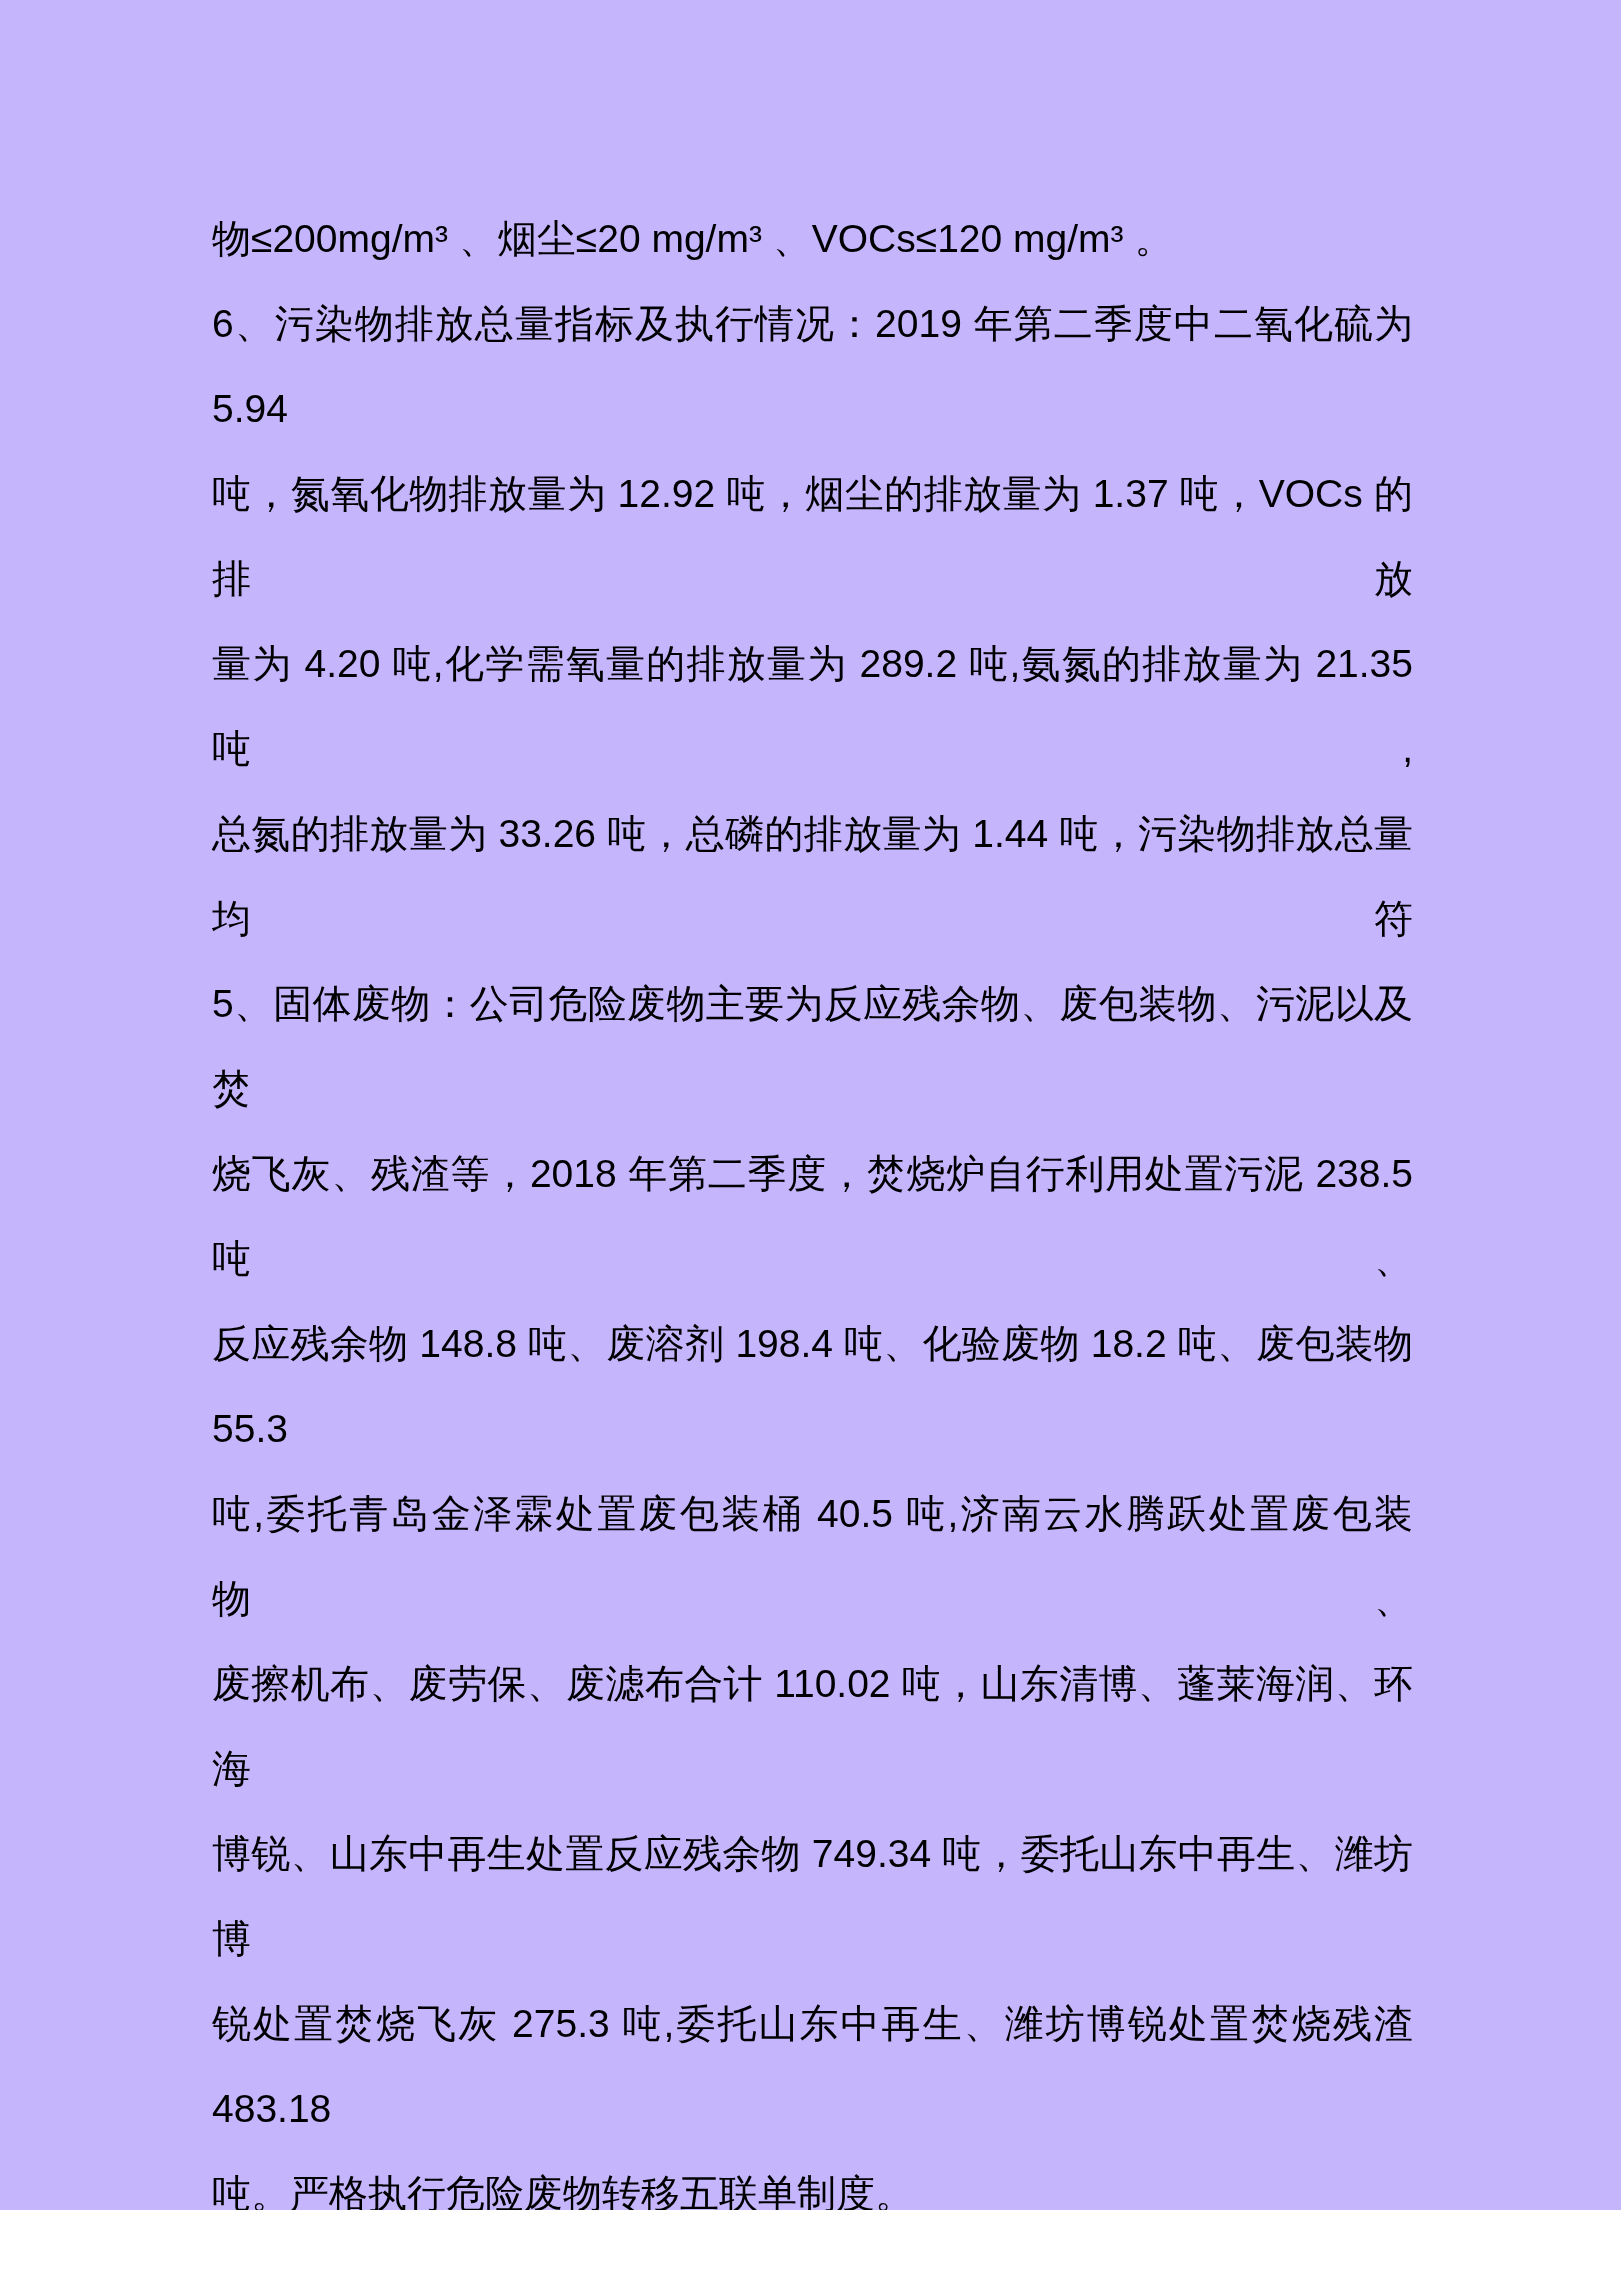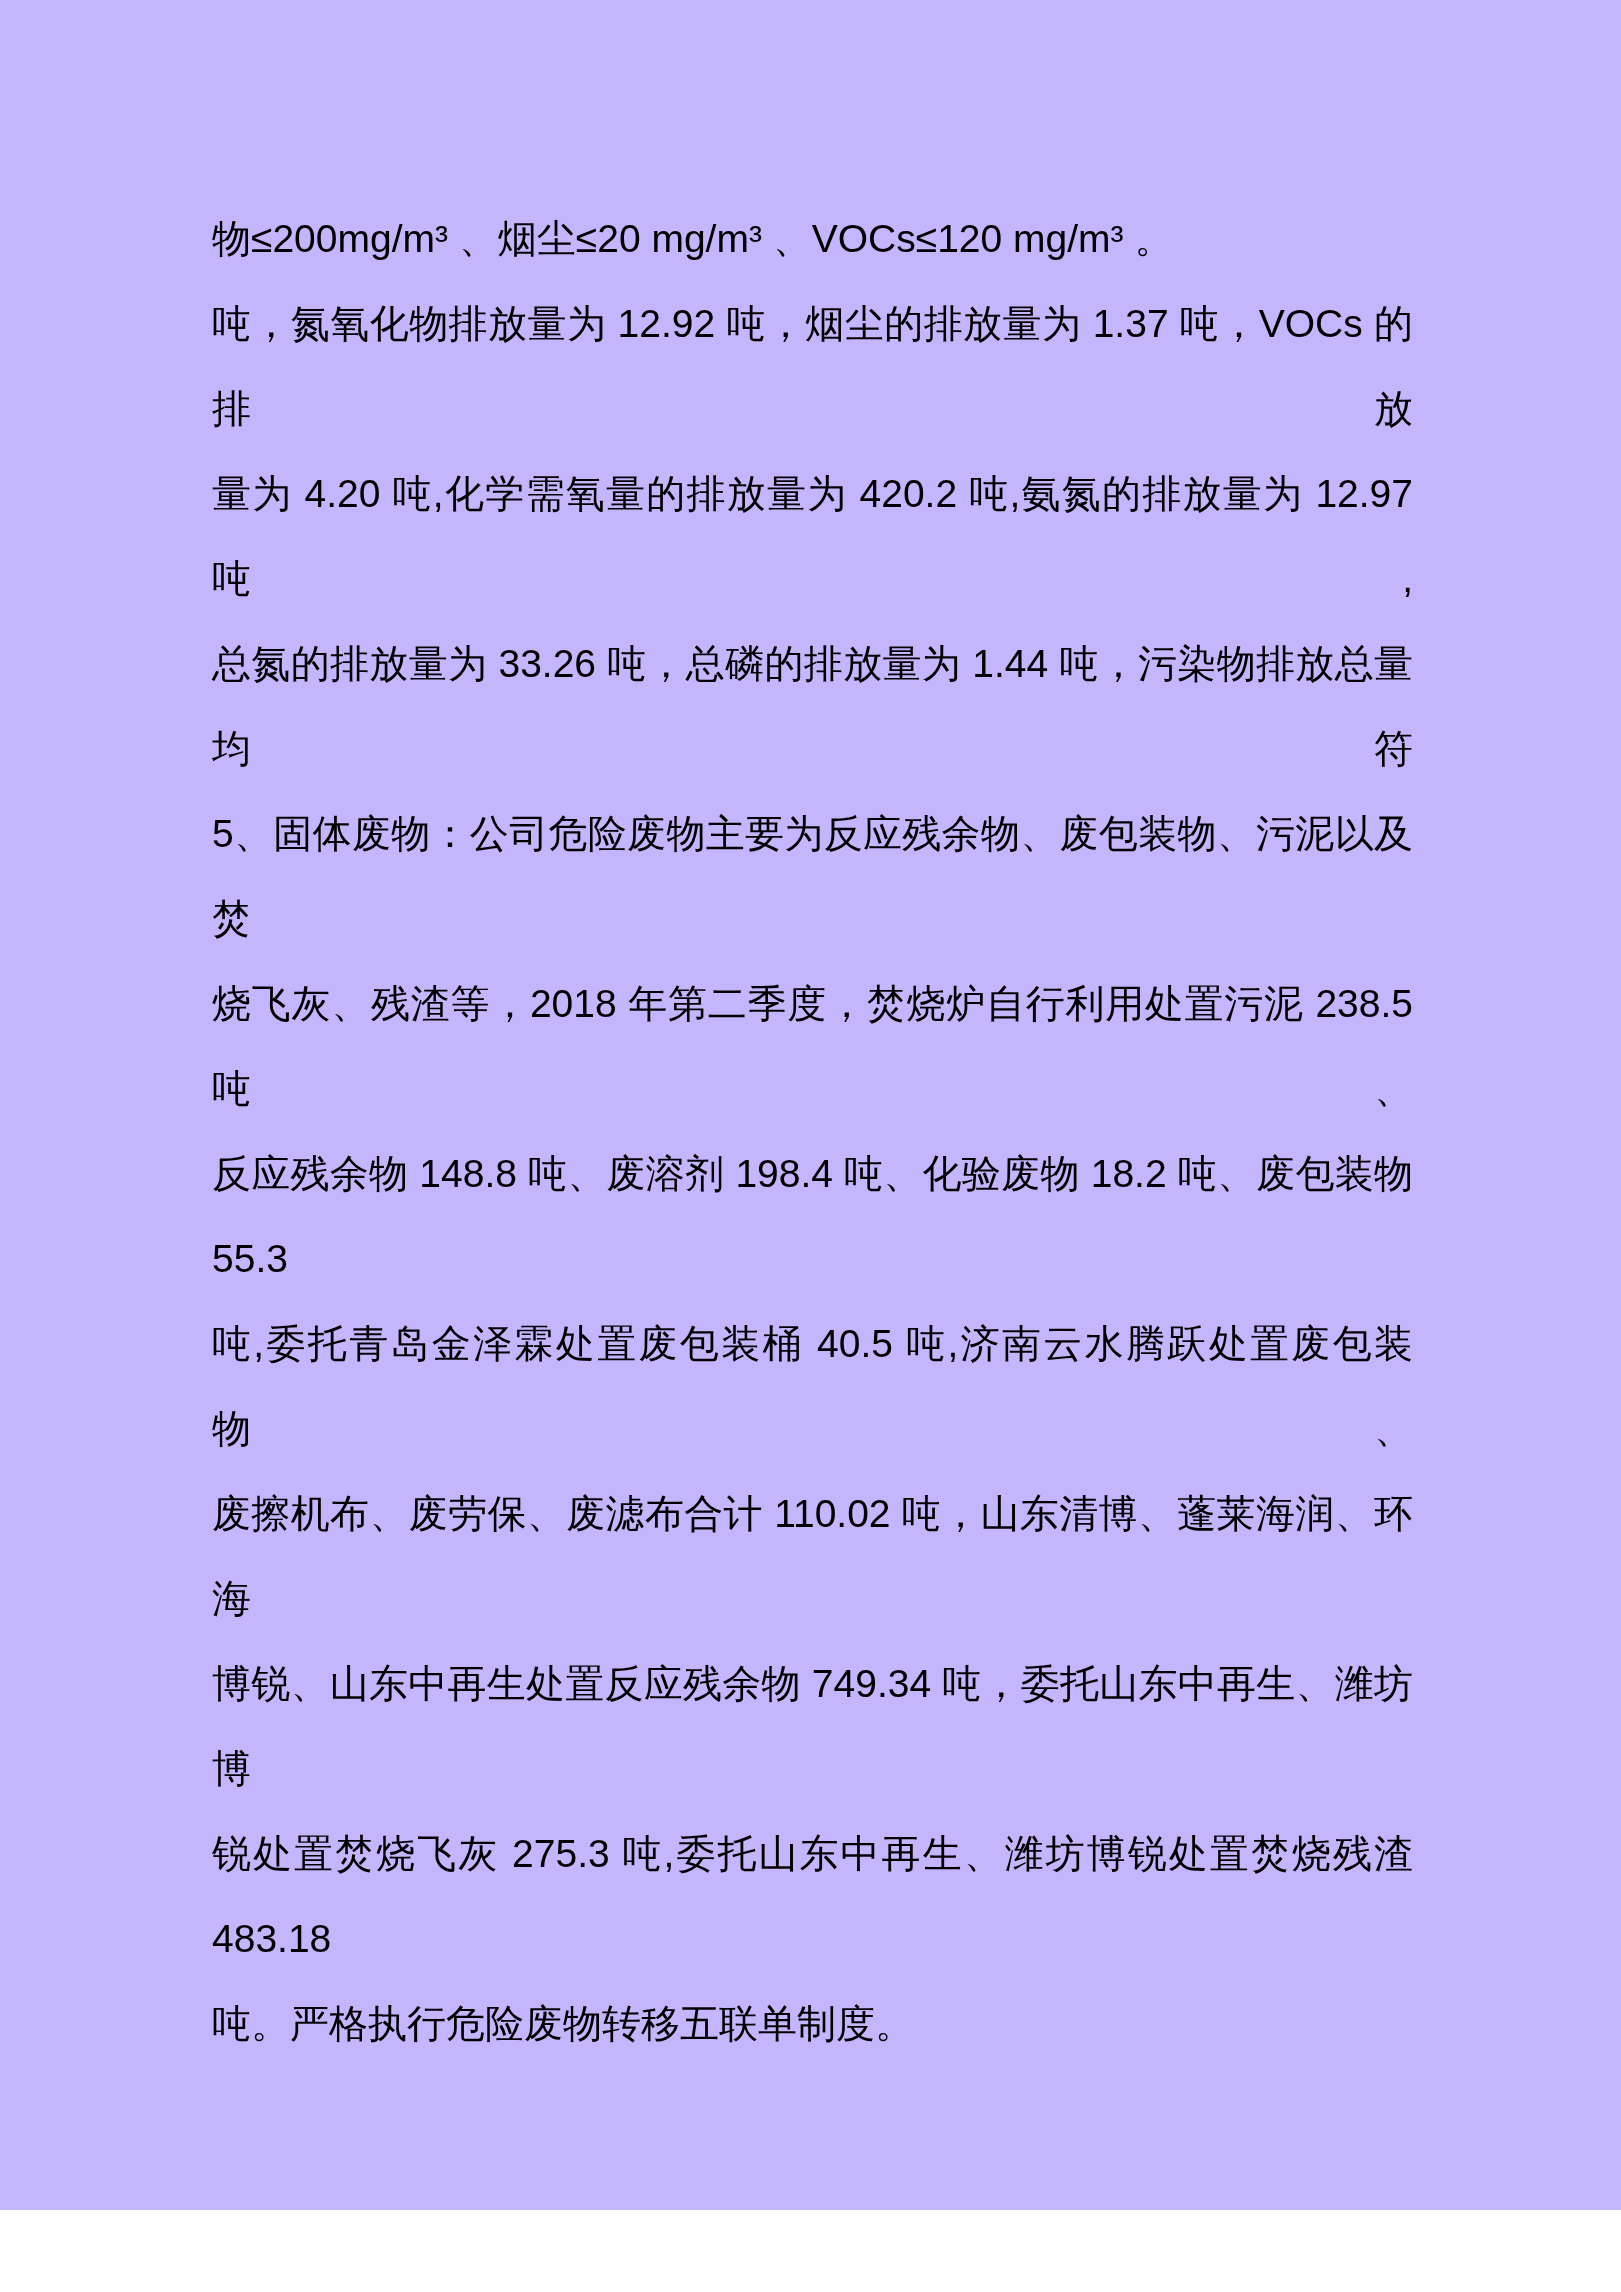--- a/index.html
+++ b/index.html
@@ -28,24 +28,25 @@
 </style>
 </head>
 <body>
 
 <div class="page">
 
   <div class="body-text">
 
       <div class="line end">物≤200mg/m³ 、烟尘≤20 mg/m³ 、VOCs≤120 mg/m³ 。</div>
 
+      <div class="line">6、污染物排放总量指标及执行情况：2019 年第二季度中二氧化硫为 5.94</div>
 
       <div class="line">吨，氮氧化物排放量为 12.92 吨，烟尘的排放量为 1.37 吨，VOCs 的排放</div>
 
-      <div class="line">量为 4.20 吨,化学需氧量的排放量为 420.2 吨,氨氮的排放量为 12.97 吨,</div>
+      <div class="line">量为 4.20 吨,化学需氧量的排放量为 289.2 吨,氨氮的排放量为 21.35 吨,</div>
 
       <div class="line">总氮的排放量为 33.26 吨，总磷的排放量为 1.44 吨，污染物排放总量均符</div>
 
 
       <div class="line">5、固体废物：公司危险废物主要为反应残余物、废包装物、污泥以及焚</div>
 
       <div class="line">烧飞灰、残渣等，2018 年第二季度，焚烧炉自行利用处置污泥 238.5 吨、</div>
 
       <div class="line">反应残余物 148.8 吨、废溶剂 198.4 吨、化验废物 18.2 吨、废包装物 55.3</div>
 

